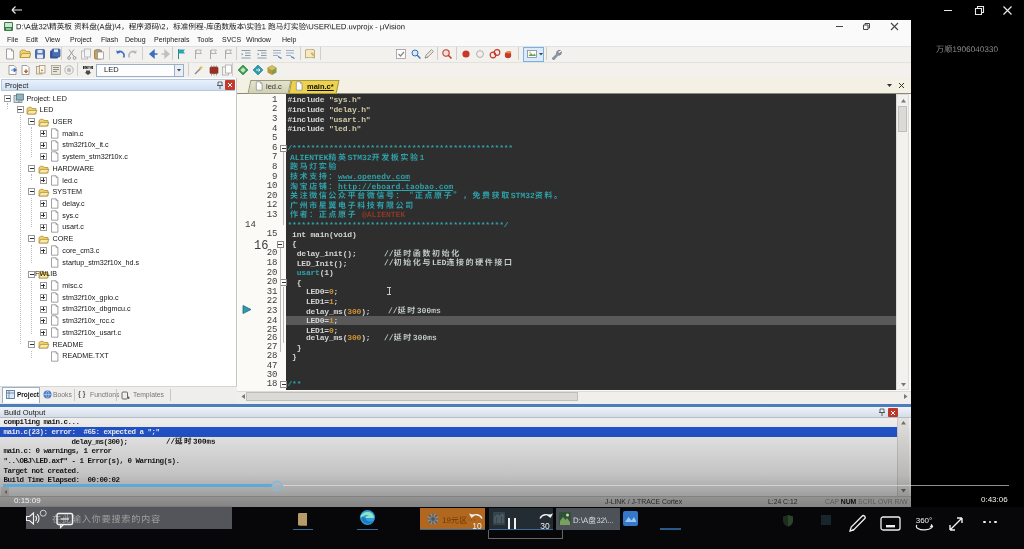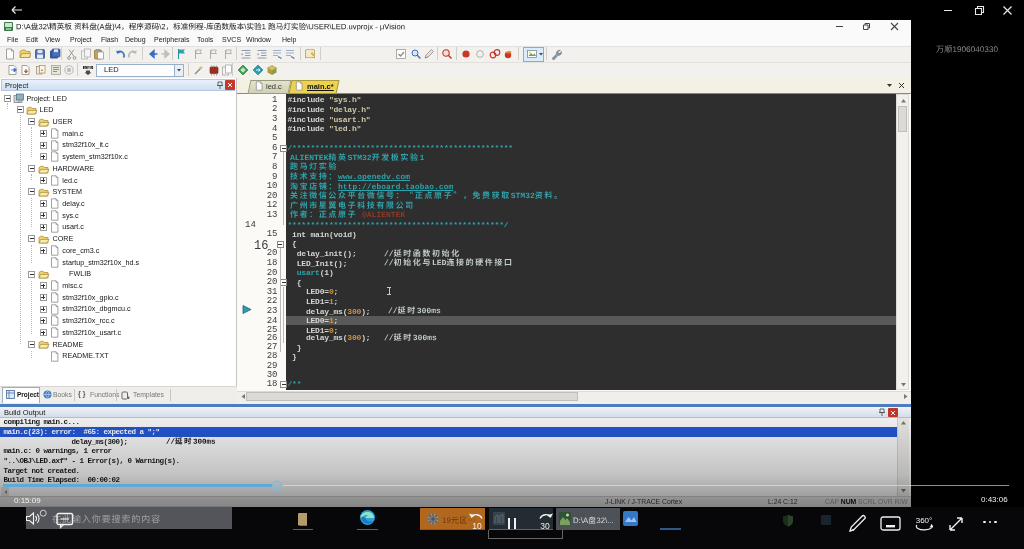--- a/index.html
+++ b/index.html
@@ -376,21 +376,21 @@
       <path d="M1.5 .8h4.6l1.8 1.8v7.6H1.5z" fill="#fefefe" stroke="#8a8a8a" stroke-width=".8"></path>
       <path d="M6.1 .8v1.8h1.8" fill="none" stroke="#8a8a8a" stroke-width=".7"></path>
     </svg>
 <span class="tree" style="left:62.3px;top:257.58000000000004px">startup_stm32f10x_hd.s</span>
 <div class="ab" style="left:28.0px;top:270.50000000000006px;width:7px;height:7px;background:#fff;border:1px solid #9a9a9a"></div>
     <div class="ab" style="left:29.5px;top:273.50000000000006px;width:4px;height:1px;background:#333"></div>
 <svg class="ab" style="left:38px;top:269.00000000000006px" width="12" height="10" viewBox="0 0 12 10">
       <path d="M1 3.5l1.6-1.2h2.6l.8 1.2h4v5.5H1z" fill="#f3d26a" stroke="#a9892f" stroke-width=".7"></path>
       <path d="M1 9l1.6-3.6H11L9 9z" fill="#f8e9ae" stroke="#a9892f" stroke-width=".7"></path>
     </svg>
-<span class="tree" style="left:69px;top:269.30000000000007px">FWLIB</span>
+<span class="tree" style="left:35px;top:269.30000000000007px">FWLIB</span>
 <div class="ab" style="left:39.5px;top:282.2200000000001px;width:7px;height:7px;background:#fff;border:1px solid #9a9a9a"></div>
     <div class="ab" style="left:41px;top:285.2200000000001px;width:4px;height:1px;background:#333"></div>
     <div class="ab" style="left:42.5px;top:283.7200000000001px;width:1px;height:4px;background:#333"></div>
 <svg class="ab" style="left:49.5px;top:280.2200000000001px" width="9" height="11" viewBox="0 0 9 11">
       <path d="M1.5 .8h4.6l1.8 1.8v7.6H1.5z" fill="#fefefe" stroke="#8a8a8a" stroke-width=".8"></path>
       <path d="M6.1 .8v1.8h1.8" fill="none" stroke="#8a8a8a" stroke-width=".7"></path>
     </svg>
 <span class="tree" style="left:62.3px;top:281.0200000000001px">misc.c</span>
 <div class="ab" style="left:39.5px;top:293.9400000000001px;width:7px;height:7px;background:#fff;border:1px solid #9a9a9a"></div>
     <div class="ab" style="left:41px;top:296.9400000000001px;width:4px;height:1px;background:#333"></div>
@@ -512,21 +512,21 @@
 <div class="ab mono" style="left:245px;top:267.5px;width:32.5px;text-align:right;font-size:9px;color:#3c3c3c">20</div>
 <div class="ab mono" style="left:245px;top:277.1px;width:32.5px;text-align:right;font-size:9px;color:#3c3c3c">20</div>
 <div class="ab mono" style="left:245px;top:286.7px;width:32.5px;text-align:right;font-size:9px;color:#3c3c3c">31</div>
 <div class="ab mono" style="left:245px;top:296.3px;width:32.5px;text-align:right;font-size:9px;color:#3c3c3c">22</div>
 <div class="ab mono" style="left:245px;top:305.9px;width:32.5px;text-align:right;font-size:9px;color:#3c3c3c">23</div>
 <div class="ab mono" style="left:245px;top:315.5px;width:32.5px;text-align:right;font-size:9px;color:#3c3c3c">24</div>
 <div class="ab mono" style="left:245px;top:325.1px;width:32.5px;text-align:right;font-size:9px;color:#3c3c3c">25</div>
 <div class="ab mono" style="left:245px;top:332.6px;width:32.5px;text-align:right;font-size:9px;color:#3c3c3c">26</div>
 <div class="ab mono" style="left:245px;top:341.9px;width:32.5px;text-align:right;font-size:9px;color:#3c3c3c">27</div>
 <div class="ab mono" style="left:245px;top:351.3px;width:32.5px;text-align:right;font-size:9px;color:#3c3c3c">28</div>
-<div class="ab mono" style="left:245px;top:360.6px;width:32.5px;text-align:right;font-size:9px;color:#3c3c3c">29</div>
+<div class="ab mono" style="left:245px;top:360.6px;width:32.5px;text-align:right;font-size:9px;color:#3c3c3c">47</div>
 <div class="ab mono" style="left:245px;top:369.9px;width:32.5px;text-align:right;font-size:9px;color:#3c3c3c">30</div>
 <div class="ab mono" style="left:245px;top:378.6px;width:32.5px;text-align:right;font-size:9px;color:#3c3c3c">18</div>
 <div class="ab" style="left:280.0px;top:144.6px;width:7px;height:7px;background:#fdfdfd;border:1px solid #8a8a8a"></div>
     <div class="ab" style="left:281.5px;top:147.6px;width:4px;height:1px;background:#333"></div>
 <div class="ab" style="left:276.5px;top:240.6px;width:7px;height:7px;background:#fdfdfd;border:1px solid #8a8a8a"></div>
     <div class="ab" style="left:278.0px;top:243.6px;width:4px;height:1px;background:#333"></div>
 <div class="ab" style="left:280.0px;top:279.0px;width:7px;height:7px;background:#fdfdfd;border:1px solid #8a8a8a"></div>
     <div class="ab" style="left:281.5px;top:282.0px;width:4px;height:1px;background:#333"></div>
 <div class="ab" style="left:280.0px;top:380.5px;width:7px;height:7px;background:#fdfdfd;border:1px solid #8a8a8a"></div>
     <div class="ab" style="left:281.5px;top:383.5px;width:4px;height:1px;background:#333"></div>

